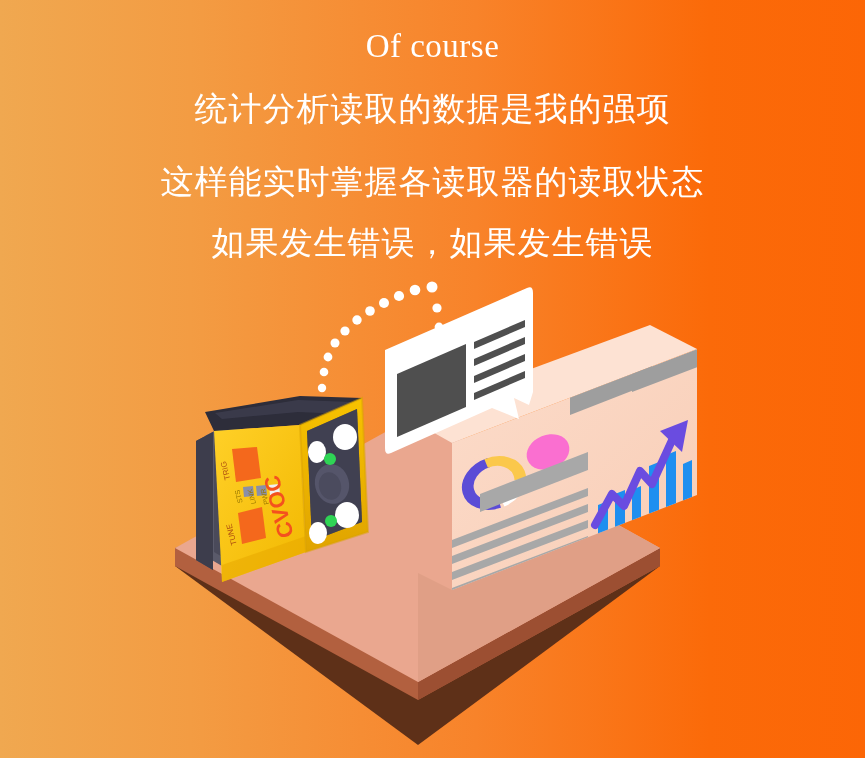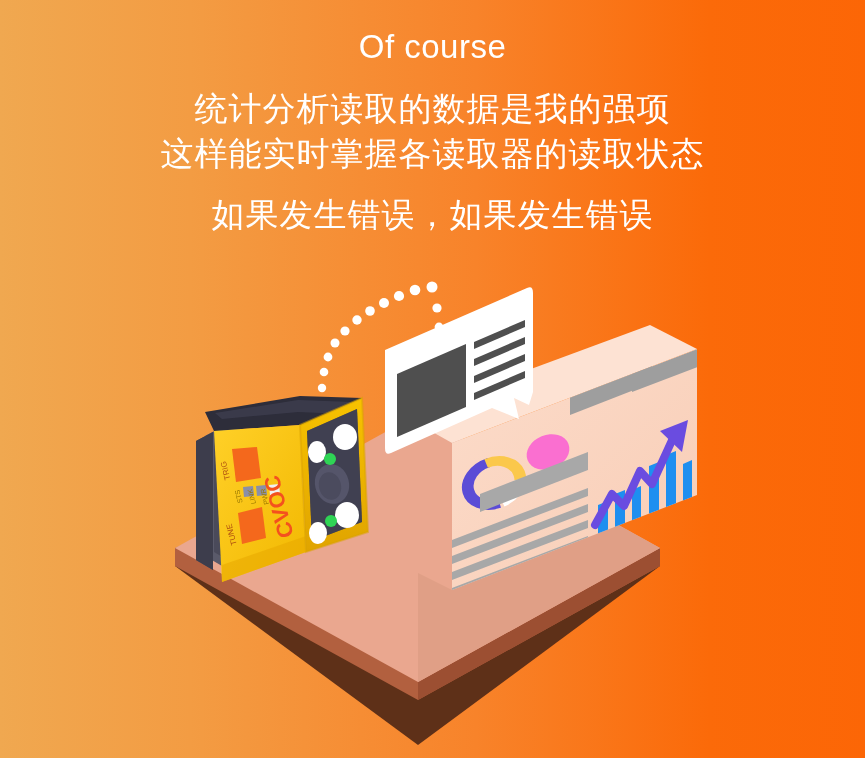--- a/index.html
+++ b/index.html
@@ -28,31 +28,32 @@
     z-index: 40;
     pointer-events: none;
   }
   .h-title {
     color: #ffffff;
     font-size: 33px;
     font-weight: 300;
     letter-spacing: 0.5px;
     line-height: 1;
     margin-top: 30px;
+    font-family: Liberation Serif, serif;
   }
   .h-line {
     color: #ffffff;
     font-size: 33px;
     font-weight: 400;
     letter-spacing: 1px;
     line-height: 1;
     text-align: center;
   }
   .h-l1 { margin-top: 29px; }
-  .h-l2 { margin-top: 12px; }
+  .h-l2 { margin-top: 40px; }
   .h-l3 { margin-top: 28px; }
 
   
   #art {
     position: absolute;
     left: 0;
     top: 0;
     width: 865px;
     height: 758px;
     z-index: 10;

